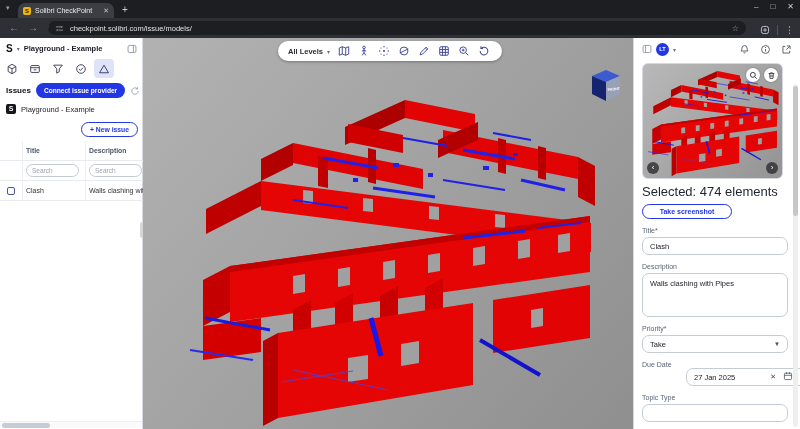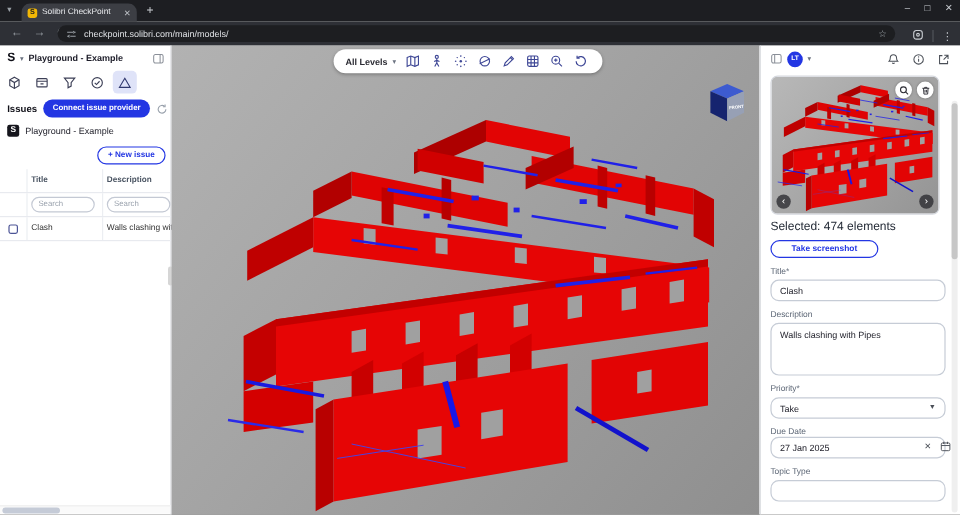--- a/index.html
+++ b/index.html
@@ -81,28 +81,28 @@
   .rp-head .spacer { flex:1; }
   .rp-ic { color:#4a4f57; display:flex; cursor:pointer; margin-left:6px; }
   .rp-titlebar { display:flex; align-items:center; margin:3px 8px 0; height:16px; }
   .rp-title { font-size:9px; font-weight:bold; color:#15151c; flex:1; }
   .save-btn { width:40px; height:16px; border-radius:9px; font-size:7px; }
   .rp-thumb { position:relative; margin:6px 8px 0; width:141px; height:116px; border:1px solid #d5d8de; border-radius:6px; overflow:hidden; background:linear-gradient(130deg,#b8b8b8,#949494); }
   .thumb-btn { position:absolute; width:14px; height:14px; border-radius:50%; background:#fff; box-shadow:0 0 2px rgba(0,0,0,.35); display:flex; align-items:center; justify-content:center; color:#2b2b33; cursor:pointer; top:4px; }
   .thumb-btn.mag { right:22px; } .thumb-btn.del { right:4px; }
   .nav-circle { position:absolute; bottom:4px; width:12px; height:12px; border-radius:50%; background:rgba(45,45,50,.8); color:#fff; font-size:8px; line-height:11px; text-align:center; cursor:pointer; }
   .nav-circle.prev { left:4px; } .nav-circle.next { right:4px; }
-  .rp-selected { margin:5px 8px 4px; font-size:10px; color:#1d2430; }
+  .rp-selected { margin:5px 8px 4px; font-size:13px; color:#1d2430; }
   .screenshot-btn { margin:5px 8px 0; width:90px; height:15px; background:#fff; border:1px solid #2336e3; border-radius:8px; color:#2336e3; font-size:7px; font-weight:bold; font-family:inherit; cursor:pointer; display:block; }
   .f-label { margin:8px 8px 0; font-size:7px; color:#5b6574; }
   .f-input { display:block; margin:3px 8px 0; width:146px; height:18px; border:1px solid #c6ccd6; border-radius:7px; font-size:7.5px; color:#23232d; padding:0 7px; font-family:inherit; outline:none; background:#fff; }
   .f-textarea { display:block; margin:3px 8px 0; width:146px; height:44px; border:1px solid #c6ccd6; border-radius:7px; font-size:7.5px; color:#23232d; padding:5px 7px; font-family:inherit; resize:none; outline:none; }
   .f-select { position:relative; margin:3px 8px 0; width:146px; height:18px; border:1px solid #c6ccd6; border-radius:7px; font-size:7.5px; color:#23232d; display:flex; align-items:center; padding:0 7px; cursor:pointer; }
   .f-select .caret { position:absolute; right:7px; color:#4a4f57; font-size:6px; }
-  .date-wrap { position:relative; }
+  .date-wrap { position:relative;margin-left:44px; }
   .date-wrap .clear-x { position:absolute; right:24px; top:5px; font-size:7px; color:#4a4f57; cursor:pointer; line-height:1; }
   .date-wrap .cal { position:absolute; right:7px; top:3px; color:#4a4f57; cursor:pointer; display:flex; }
   .rp-vscroll { position:absolute; right:2px; top:46px; bottom:2px; width:5px; background:#efefef; border-radius:3px; }
   .rp-vthumb { position:absolute; top:2px; left:0; width:5px; height:130px; background:#c7c7c7; border-radius:3px; }
 </style>
 </head>
 <body>
 
 <div class="screen">
 
@@ -127,21 +127,21 @@
       <svg width="9" height="9" viewBox="0 0 14 14" fill="none" stroke="#9aa0a6" stroke-width="1.4">
           <path d="M11.5 7a4.5 4.5 0 1 1-1.4-3.2"></path>
           <path d="M10.5 1.5v2.6H7.9" fill="none"></path>
         </svg>
     </span>
     <div class="omnibox">
       <svg width="9" height="9" viewBox="0 0 14 14" stroke="#9aa0a6" stroke-width="1.3" fill="none">
           <path d="M1.5 4.5h8M12.5 4.5h-1M1.5 9.5h1M5.5 9.5h7"></path>
           <path d="M9.5 3l1.5 1.5L9.5 6M4.5 8L3 9.5 4.5 11"></path>
         </svg>
-      <span class="url-text">checkpoint.solibri.com/main/models/</span>
+      <span class="url-text">checkpoint.solibri.com/issue/models/</span>
       <span class="star">☆</span>
     </div>
     <div class="chrome-right">
       <span class="ext-ic">
         <svg width="10" height="10" viewBox="0 0 14 14" fill="none" stroke="#c9cdd2" stroke-width="1.3">
             <rect x="2" y="2" width="10" height="10" rx="3"></rect>
             <circle cx="7" cy="7" r="1.6"></circle>
           </svg>
       </span>
       <span class="divider-v"></span>

